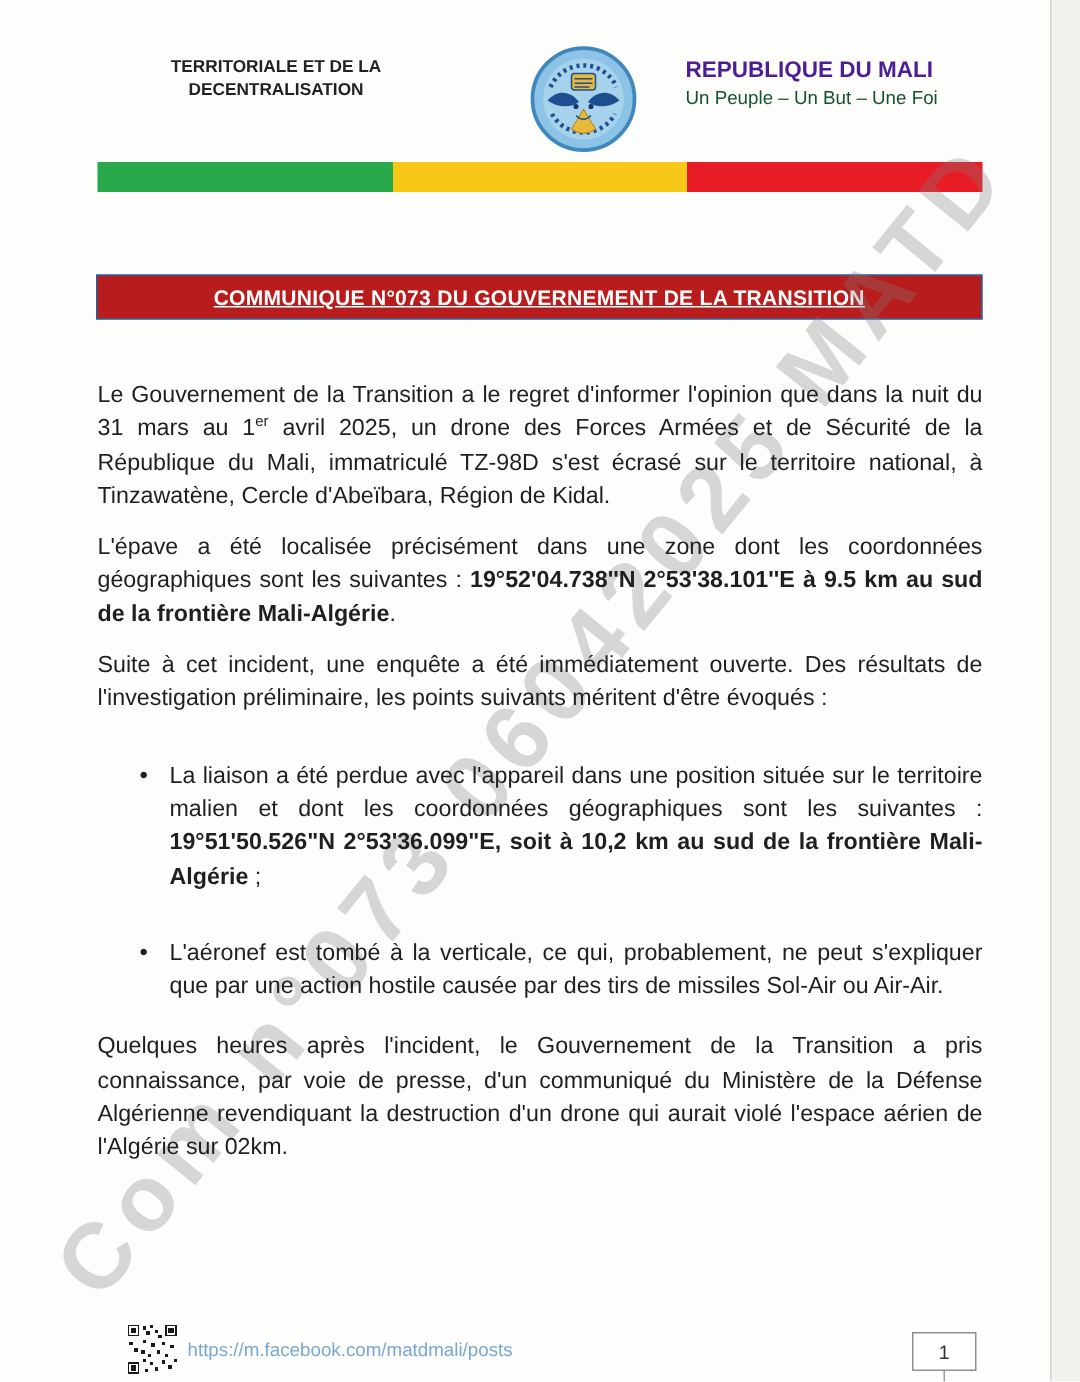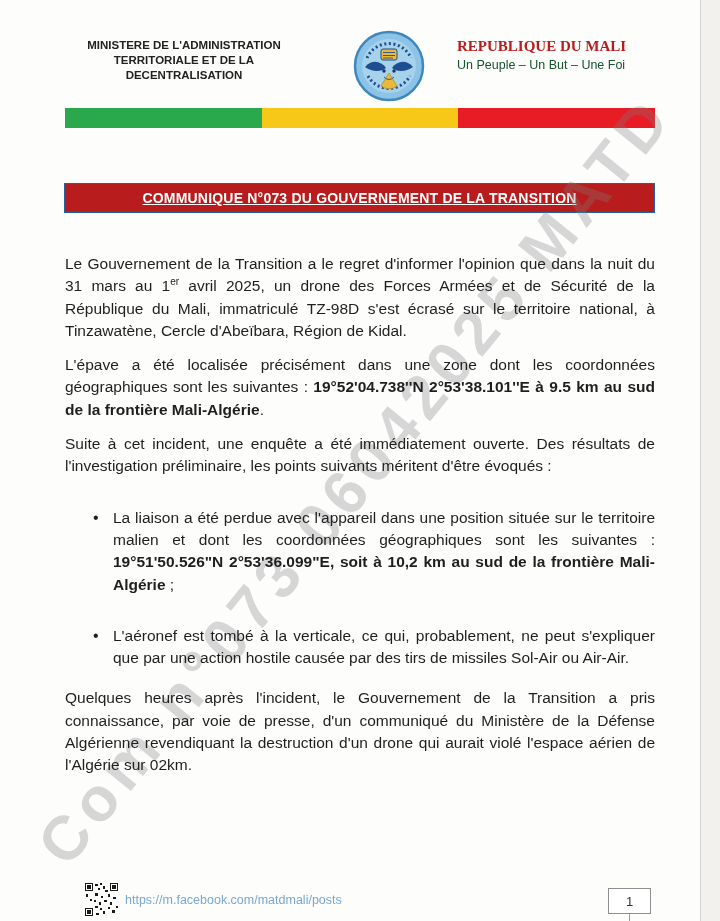--- a/index.html
+++ b/index.html
@@ -27,21 +27,21 @@
   .header {
     position:absolute; top:30px; left:58px; width:604px;
     display:flex; justify-content:space-between; align-items:flex-start; z-index:2;
   }
   .ministry {
     width:252px; text-align:center; font-weight:bold;
     font-size:11.5px; line-height:15px; padding-top:8px; color:#222;
   }
   .logo-wrap { width:72px; height:72px; flex:0 0 auto; margin-left:10px; }
   .republic-block { width:205px; padding-top:8px; }
-  .republic-title { font-size:15px; font-weight:bold; color:#b91c1c;font-family:Liberation Serif, serif; }
+  .republic-title { font-size:15px; font-weight:bold; color:#4c1d95; }
   .motto { font-size:12.5px; margin-top:3px; color:#14532d; }
   
   .flag { position:absolute; top:108px; left:65px; width:590px; height:20px; display:flex; z-index:0; }
   .flag div { flex:1; }
   .flag .g { background:#29a94b; }
   .flag .y { background:#f7c818; }
   .flag .r { background:#e81c24; }
   
   .banner {
     position:absolute; top:183px; left:64px; width:591px; height:30px;
@@ -85,21 +85,20 @@
 <body>
 
 <div class="page">
 
   <div class="scan-edge"></div>
 
   <div class="watermark">Com n°073 06042025 MATD</div>
 
   <div class="header">
     <div class="ministry">
-      <div>MINISTERE DE L'ADMINISTRATION</div>
       <div>TERRITORIALE ET DE LA DECENTRALISATION</div>
     </div>
     <div class="logo-wrap">
       <svg width="72" height="72" viewBox="0 0 72 72">
         <circle cx="36" cy="36" r="34" fill="#8cc3e6"></circle>
         <circle cx="36" cy="36" r="34" fill="none" stroke="#3f88bd" stroke-width="2.5"></circle>
         <circle cx="36" cy="36" r="27" fill="#a6d2ec"></circle>
         <path d="M14 28 A 24 24 0 0 1 58 28" fill="none" stroke="#1d4e8f" stroke-width="3" stroke-dasharray="2 2.6"></path>
         <path d="M15 46 A 24 24 0 0 0 57 46" fill="none" stroke="#1d4e8f" stroke-width="3" stroke-dasharray="2 2.6"></path>
         <rect x="28" y="19" width="16" height="11" rx="2" fill="#e9b93c" stroke="#1d4e8f" stroke-width="1"></rect>

